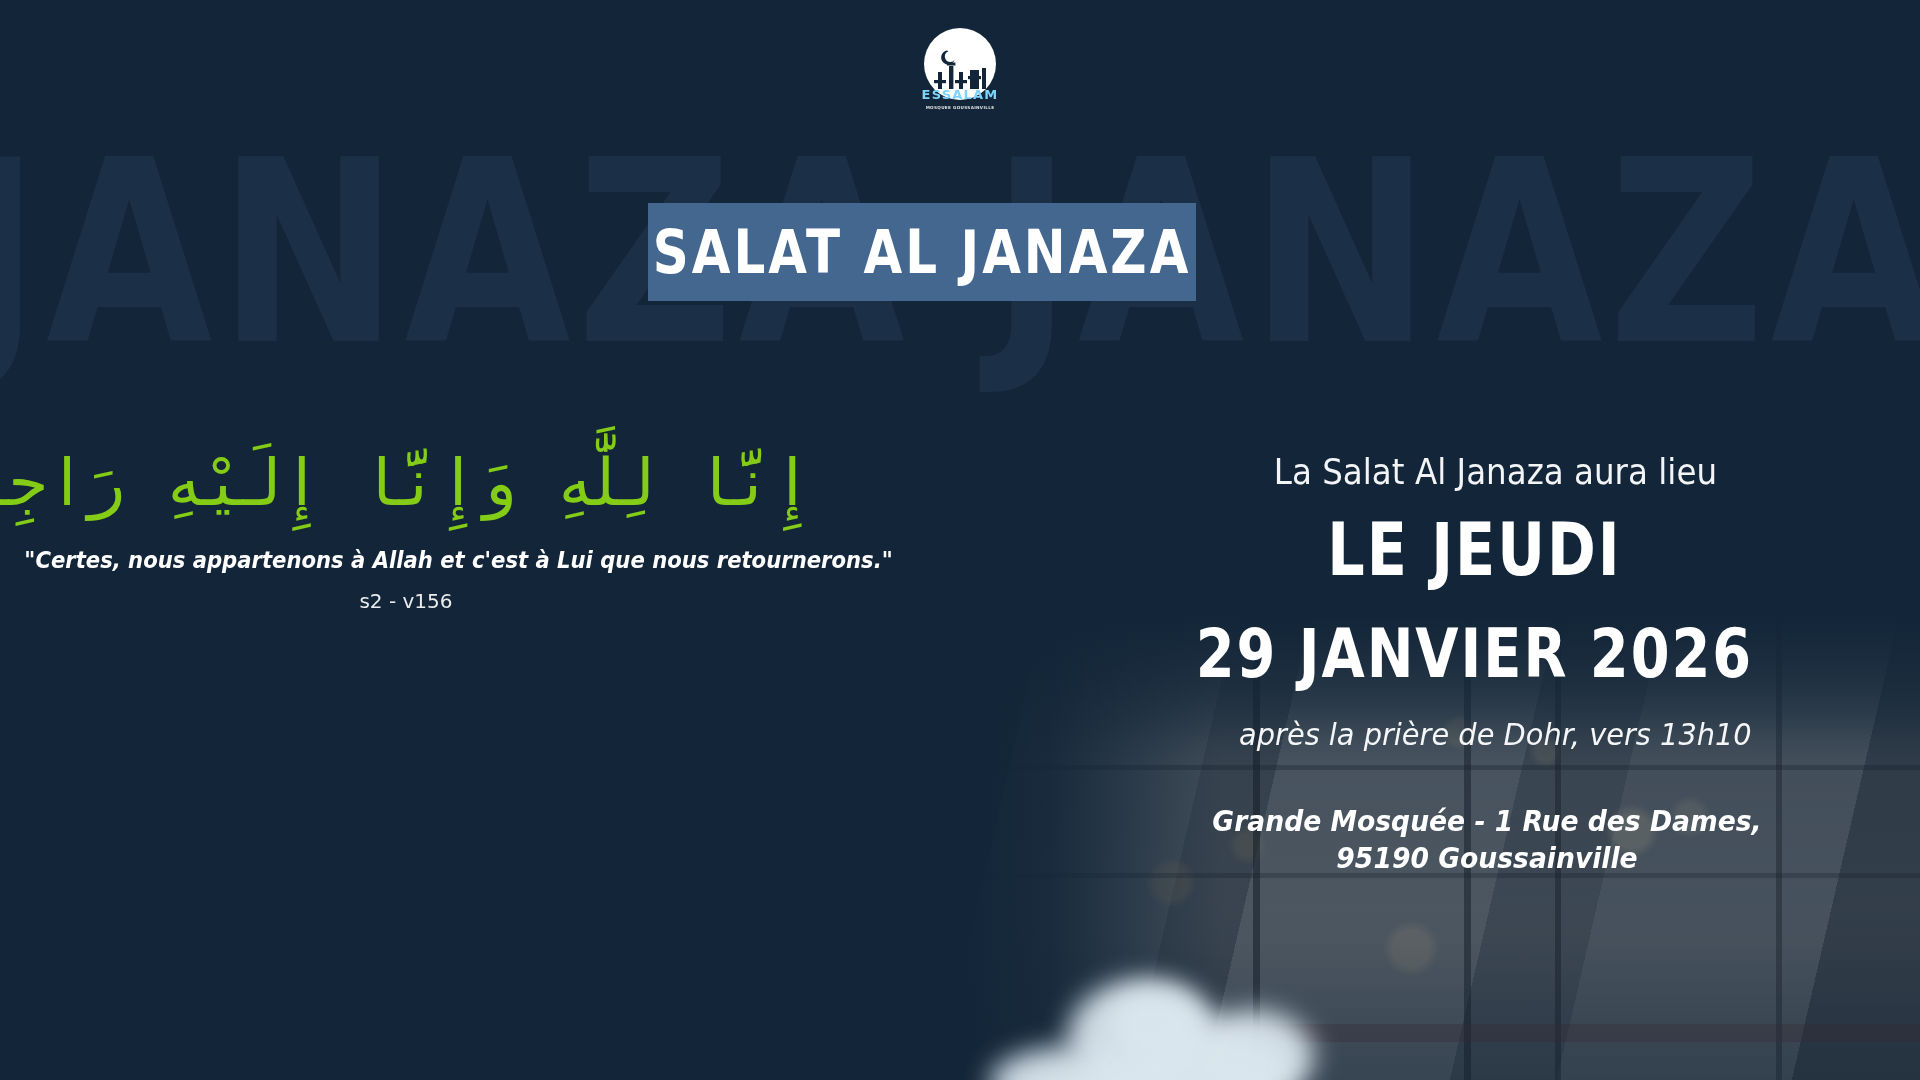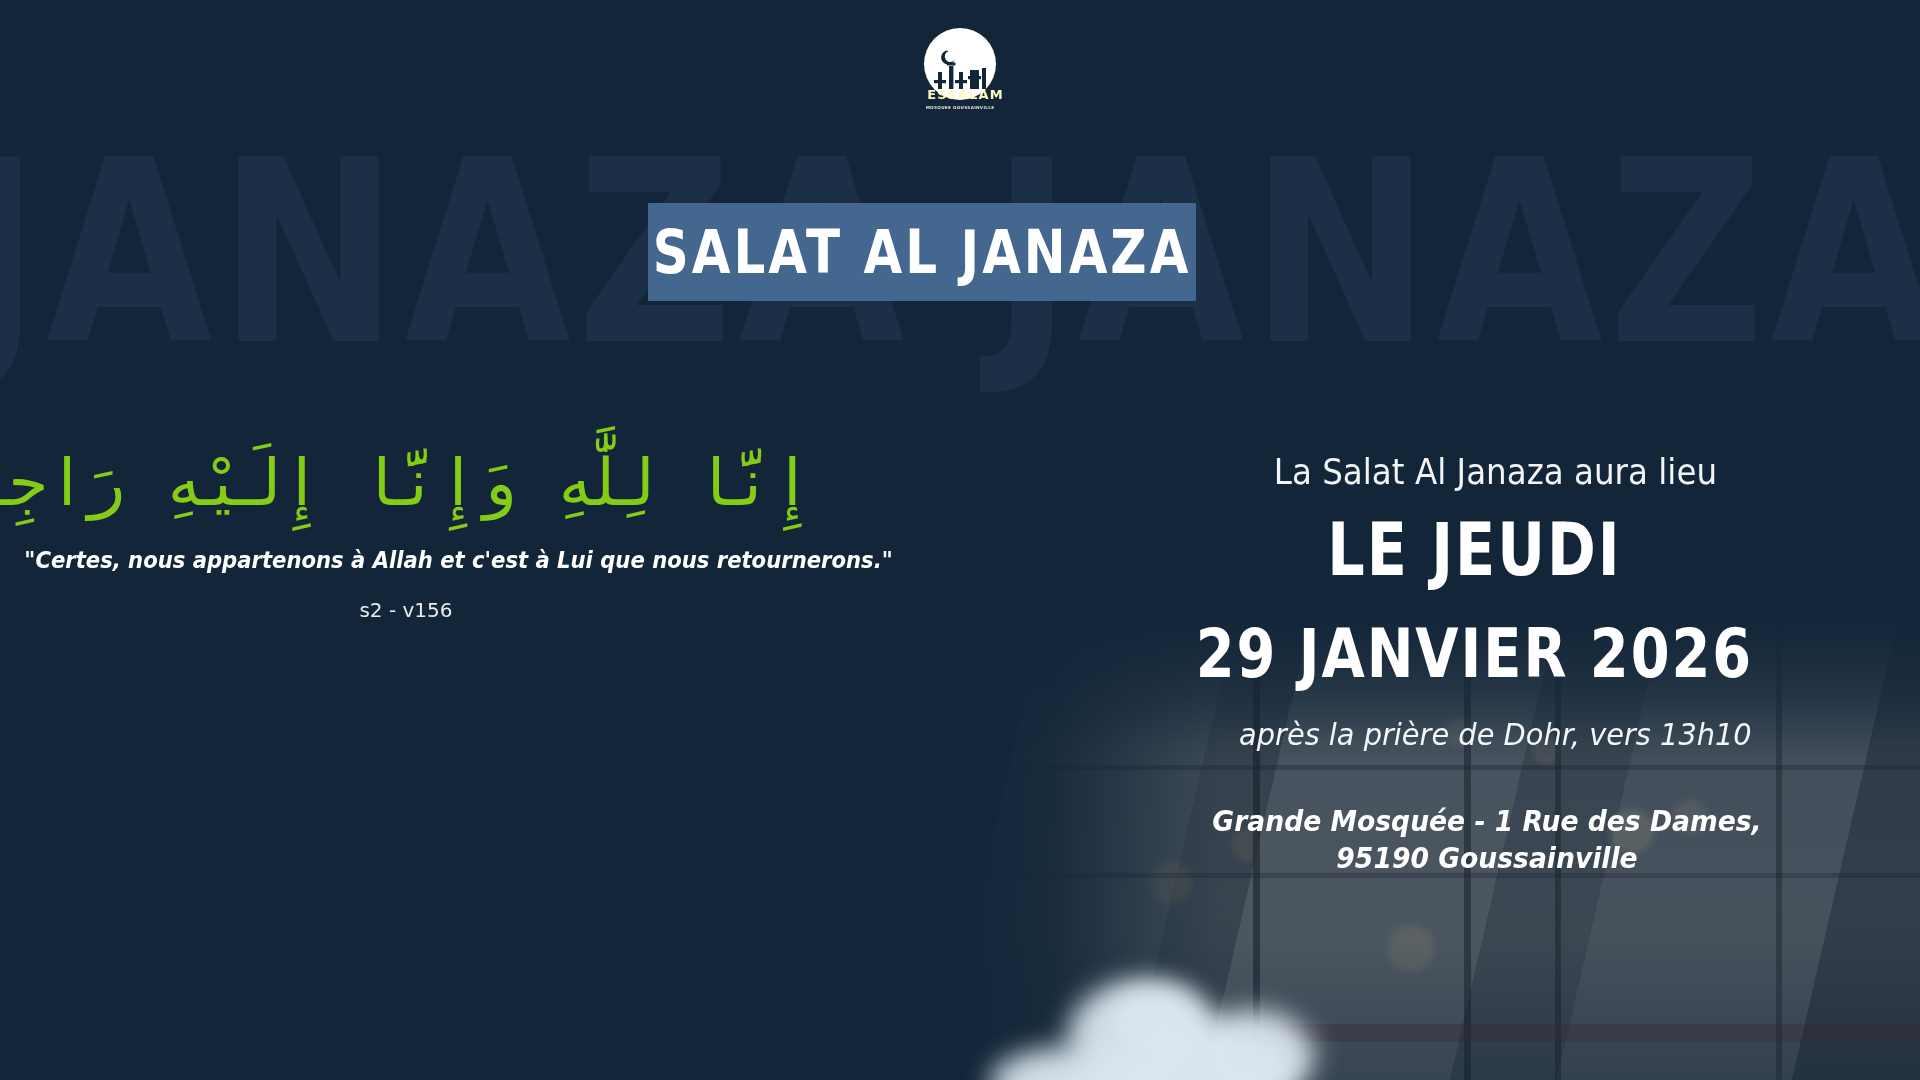--- a/index.html
+++ b/index.html
@@ -130,26 +130,26 @@
     position:absolute;
     left:8px; top:0;
     width:72px; height:72px;
     border-radius:50%;
     background:#ffffff;
   }
   .logo svg { position:absolute; left:0; top:0; }
   .logo-word {
     position:absolute;
     left:0; right:0; bottom:10px;
-    text-align:right;
+    text-align:center;
     font-family:"DejaVu Sans", sans-serif;
     font-weight:700;
     font-size:13px;
     letter-spacing:1.2px;
-    color:#fef9c3;
+    color:#7dd3fc;
   }
   .logo-sub {
     position:absolute;
     left:0; right:0; bottom:2px;
     text-align:center;
     font-family:"DejaVu Sans", sans-serif;
     font-weight:700;
     font-size:4.2px;
     letter-spacing:.3px;
     color:#ffffff;
@@ -196,21 +196,21 @@
     margin-top:18px;
     font-family:"DejaVu Sans", sans-serif;
     font-weight:700;
     font-style:italic;
     font-size:22.5px;
     color:#ffffff;
     white-space:nowrap;
     transform:scaleX(.94);
   }
   .verse-ref {
-    margin-top:25px;
+    margin-top:16px;
     font-family:"DejaVu Sans", sans-serif;
     font-size:20px;
     color:#e9ebed;
   }
 
   
   .name-banner {
     position:absolute;
     left:0; top:770px;
     width:1155px; height:150px;

